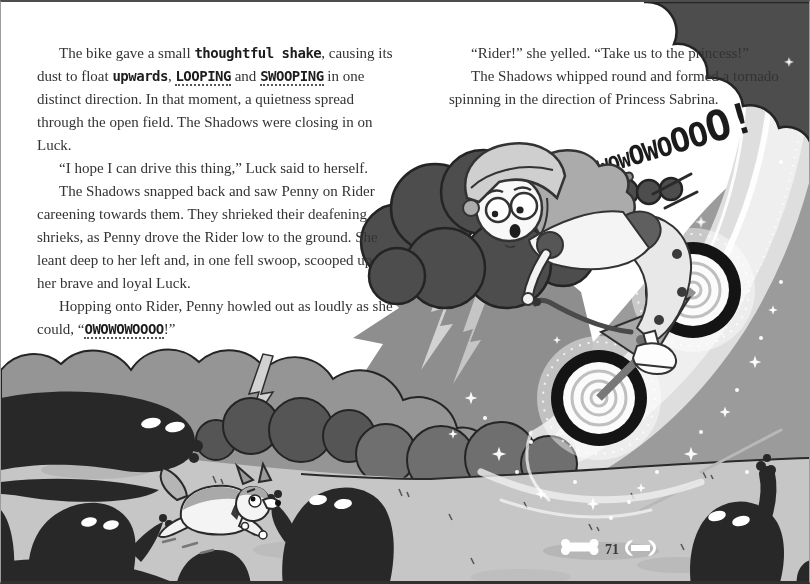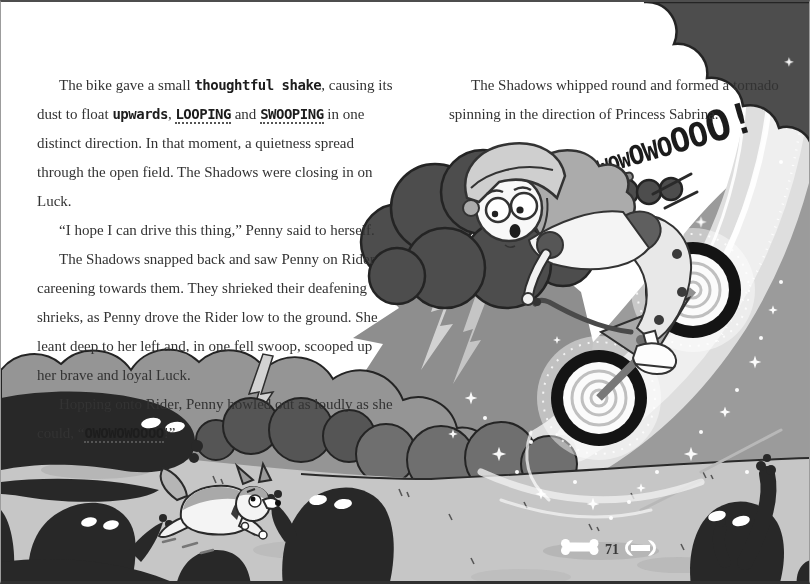--- a/index.html
+++ b/index.html
@@ -2,21 +2,21 @@
 <html><head>
 <meta charset="utf-8">
 <style>
   html,body{margin:0;padding:0;background:#e8e8e8;}
   .page{
     position:relative;width:810px;height:584px;background:#ffffff;overflow:hidden;
     box-sizing:border-box;border:1px solid #9c9c9c;border-top:2px solid #4e4e4e;border-bottom:3px solid #303030;
     font-family:"Liberation Serif", serif;
   }
   .art{position:absolute;left:0;top:0;z-index:1;}
-  .col{position:absolute;z-index:2;color:#333;font-size:15px;line-height:29px;margin-top:29px;}
+  .col{position:absolute;z-index:2;color:#333;font-size:15px;line-height:23px;}
   .col p{margin:0;text-indent:22px;}
   .col-left{left:36px;top:40px;width:358px;}
   .col-right{left:448px;top:40px;width:352px;}
   .disp{font-family:"DejaVu Sans Mono", monospace;font-weight:bold;font-size:14px;letter-spacing:-0.5px;color:#1d1d1d;}
   .dotty{border-bottom:2px dotted #555;}
 </style>
 </head>
 <body>
 
 <div class="page">
@@ -285,22 +285,23 @@
     <text x="604" y="552" font-family="Liberation Serif, serif" font-weight="bold" font-size="14" fill="#3a3a3a">71</text>
     <g transform="translate(622,537)" fill="#ffffff">
       <path d="M10,1 A8,8 0 1 0 10,17 L6.5,12.5 A4.5,4.5 0 0 1 6.5,5.5 Z"></path>
       <rect x="8" y="6" width="19" height="6"></rect>
       <path d="M25,1 A8,8 0 1 1 25,17 L28.5,12.5 A4.5,4.5 0 0 0 28.5,5.5 Z"></path>
     </g>
   </svg>
 
   <div class="col col-left">
     <p><span>The bike gave a small </span><span class="disp">thoughtful shake</span><span>, causing its dust to float </span><span class="disp">upwards</span><span>, </span><span class="disp dotty">LOOPING</span><span> and </span><span class="disp dotty">SWOOPING</span><span> in one distinct direction. In that moment, a quietness spread through the open field. The Shadows were closing in on Luck.</span></p>
-    <p>“I hope I can drive this thing,” Penny said to herself.</p>
+    <p>“I hope I can drive this thing,” Luck said to herself.</p>
     <p>The Shadows snapped back and saw Penny on Rider careening towards them. They shrieked their deafening shrieks, as Penny drove the Rider low to the ground. She leant deep to her left and, in one fell swoop, scooped up her brave and loyal Luck.</p>
     <p><span>Hopping onto Rider, Penny howled out as loudly as she could, “</span><span class="disp dotty">OWOWOWOOOO</span><span>!”</span></p>
   </div>
 
   <div class="col col-right">
+    <p>“Rider!” she yelled. “Take us to the princess!”</p>
     <p>The Shadows whipped round and formed a tornado spinning in the direction of Princess Sabrina.</p>
   </div>
 
 </div>
 
 </body></html>

